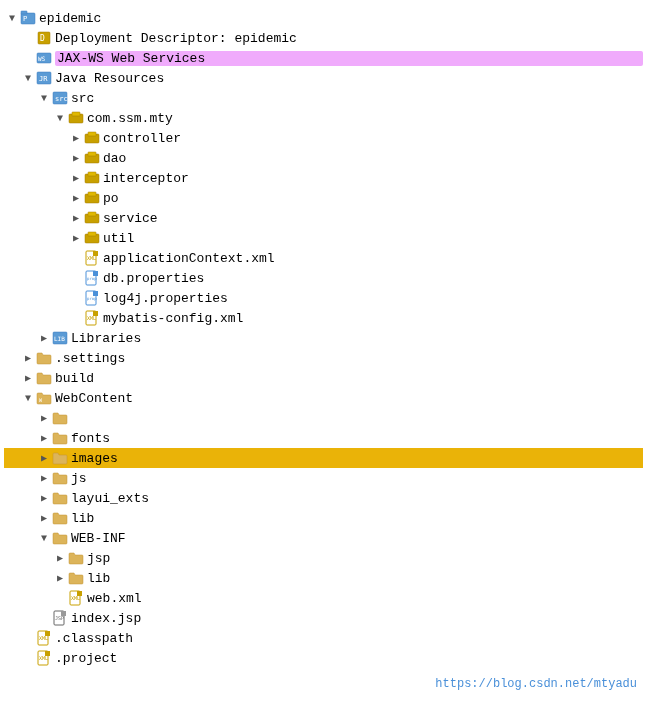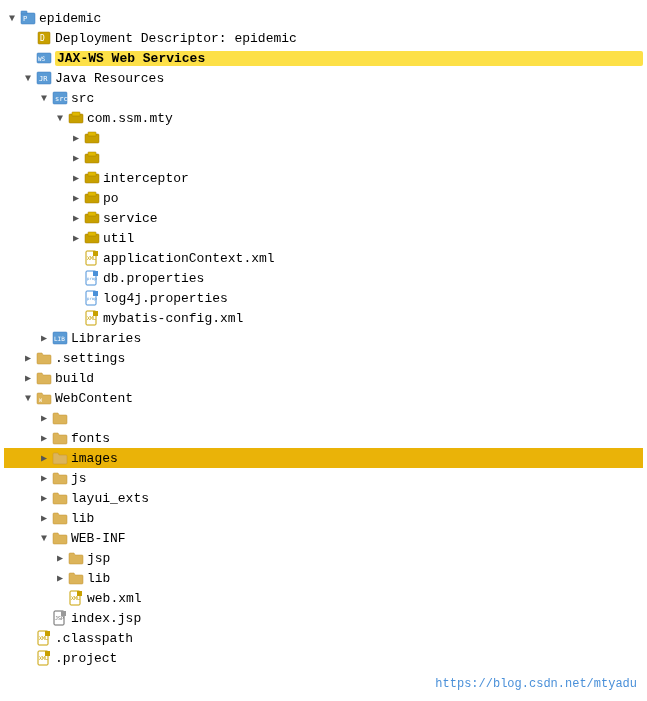--- a/index.html
+++ b/index.html
@@ -92,21 +92,21 @@
     </div>
     <div class="tree-item">
       <span class="indent"></span>
       <span class="arrow empty"></span>
       <span class="icon">
         <svg width="16" height="16" viewBox="0 0 16 16">
           <rect x="1" y="3" width="14" height="10" rx="1" fill="#5b9bd5" stroke="#3a7abf" stroke-width="0.5"></rect>
           <text x="2" y="11" font-size="6" fill="white" font-family="monospace">WS</text>
         </svg>
       </span>
-      <span class="label" style="background: #fde047; border-radius: 2px; padding: 0px 2px; font-weight: bold;">JAX-WS Web Services</span>
+      <span class="label" style="background: #f0abfc; border-radius: 2px; padding: 0px 2px;">JAX-WS Web Services</span>
     </div>
     <div class="tree-item">
       <span class="indent"></span>
       <span class="arrow open"></span>
       <span class="icon">
         <svg width="16" height="16" viewBox="0 0 16 16">
           <rect x="1" y="2" width="14" height="12" rx="1" fill="#5b9bd5" stroke="#3a7abf" stroke-width="0.5"></rect>
           <text x="3" y="11" font-size="7" fill="white" font-family="monospace">JR</text>
         </svg>
       </span>
@@ -142,33 +142,35 @@
       <span class="indent"></span>
       <span class="indent"></span>
       <span class="indent"></span>
       <span class="arrow closed"></span>
       <span class="icon">
         <svg width="16" height="16" viewBox="0 0 16 16">
           <rect x="1" y="4" width="14" height="9" rx="1" fill="#c8a000" stroke="#a07800" stroke-width="0.5"></rect>
           <rect x="4" y="2" width="8" height="4" rx="0.5" fill="#e0b800" stroke="#a07800" stroke-width="0.5"></rect>
         </svg>
       </span>
-    </div>
-    <div class="tree-item">
-      <span class="indent"></span>
-      <span class="indent"></span>
-      <span class="indent"></span>
-      <span class="indent"></span>
-      <span class="arrow closed"></span>
-      <span class="icon">
-        <svg width="16" height="16" viewBox="0 0 16 16">
-          <rect x="1" y="4" width="14" height="9" rx="1" fill="#c8a000" stroke="#a07800" stroke-width="0.5"></rect>
-          <rect x="4" y="2" width="8" height="4" rx="0.5" fill="#e0b800" stroke="#a07800" stroke-width="0.5"></rect>
-        </svg>
-      </span>
+      <span class="label">controller</span>
+    </div>
+    <div class="tree-item">
+      <span class="indent"></span>
+      <span class="indent"></span>
+      <span class="indent"></span>
+      <span class="indent"></span>
+      <span class="arrow closed"></span>
+      <span class="icon">
+        <svg width="16" height="16" viewBox="0 0 16 16">
+          <rect x="1" y="4" width="14" height="9" rx="1" fill="#c8a000" stroke="#a07800" stroke-width="0.5"></rect>
+          <rect x="4" y="2" width="8" height="4" rx="0.5" fill="#e0b800" stroke="#a07800" stroke-width="0.5"></rect>
+        </svg>
+      </span>
+      <span class="label">dao</span>
     </div>
     <div class="tree-item">
       <span class="indent"></span>
       <span class="indent"></span>
       <span class="indent"></span>
       <span class="indent"></span>
       <span class="arrow closed"></span>
       <span class="icon">
         <svg width="16" height="16" viewBox="0 0 16 16">
           <rect x="1" y="4" width="14" height="9" rx="1" fill="#c8a000" stroke="#a07800" stroke-width="0.5"></rect>

